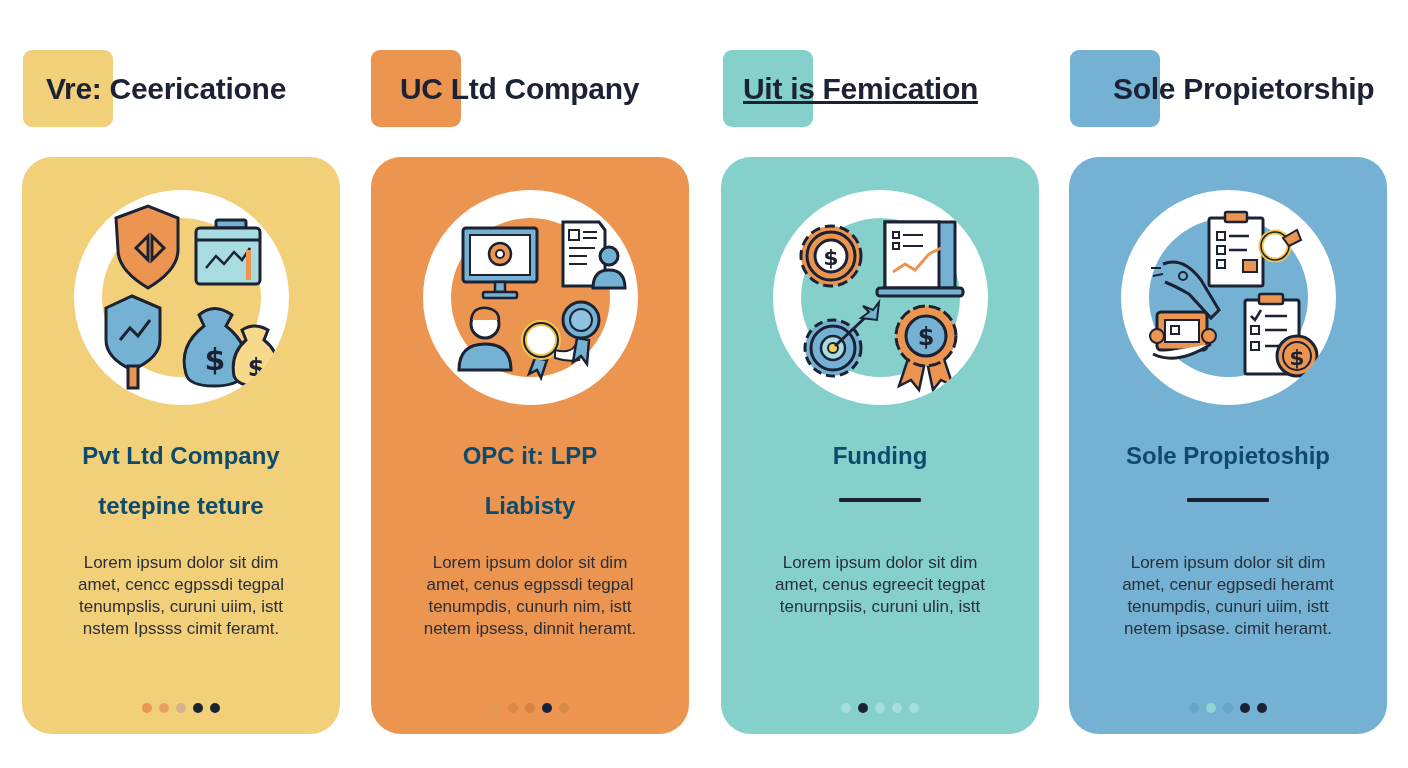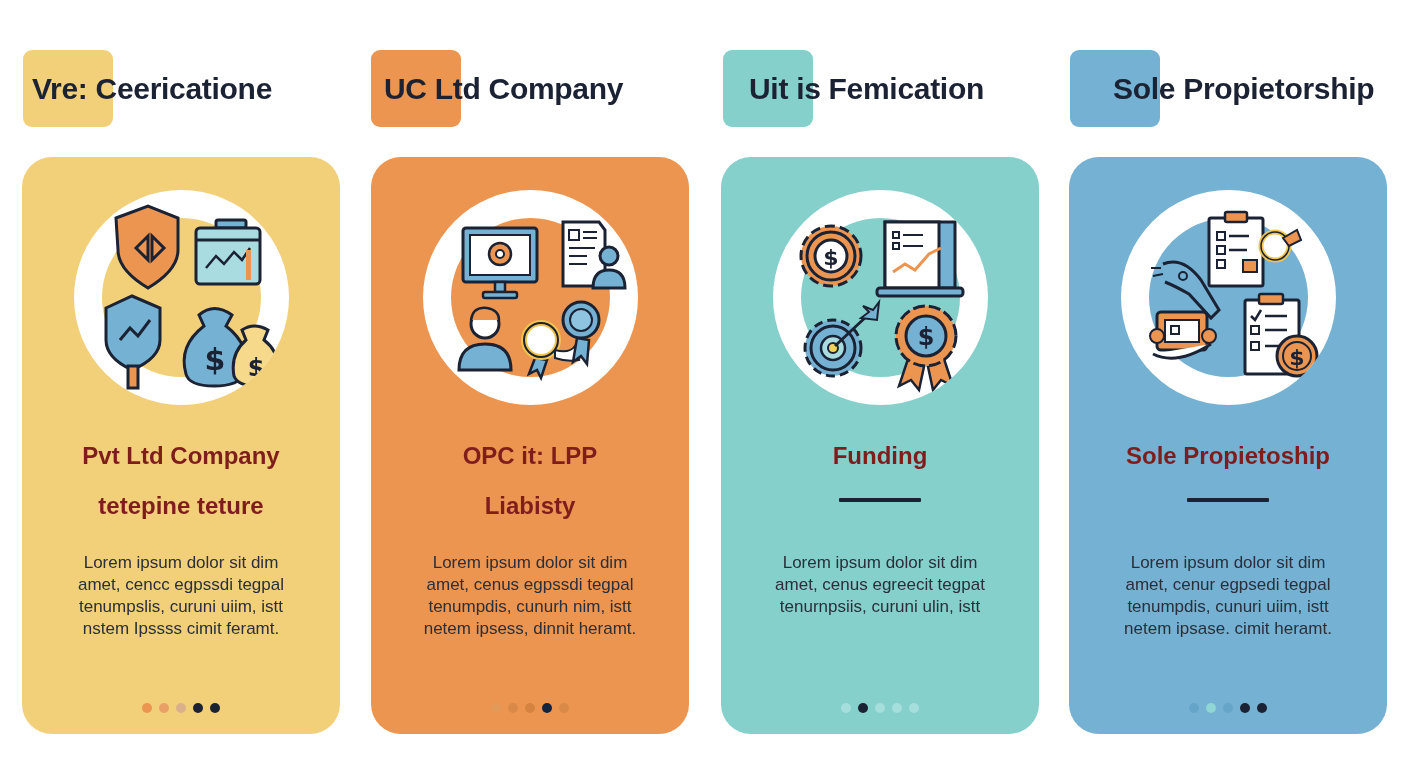--- a/index.html
+++ b/index.html
@@ -28,21 +28,21 @@
       position: absolute; left: 52px; top: 33px; width: 215px; height: 215px; border-radius: 50%;
       background: #ffffff; overflow: hidden;
     }
     .circle-inner {
       position: absolute; left: 28px; top: 28px; width: 159px; height: 159px; border-radius: 50%;
     }
     .circle-wrap svg { position: absolute; left: 0; top: 0; width: 215px; height: 215px; }
 
     .card-title {
       position: absolute; left: 0; right: 0; top: 284px; text-align: center;
-      font-weight: 700; font-size: 24px; line-height: 30px; color: #7f1d1d;
+      font-weight: 700; font-size: 24px; line-height: 30px; color: #0c4a6e;
     }
     .card-title .line2 { display: block; margin-top: 20px; }
     .underline {
       position: absolute; top: 341px; left: 50%; width: 82px; height: 4px; margin-left: -41px;
       background: #1b2233; border-radius: 1px;
     }
     .card-body {
       position: absolute; left: 30px; right: 30px; top: 395px; text-align: center;
       font-size: 17px; line-height: 22px; color: #2a2f3a;
     }
@@ -52,29 +52,29 @@
     }
     .dot { width: 10px; height: 10px; border-radius: 50%; }
   </style>
 </head>
 <body>
 
 <div class="stage">
 
   <div class="header" style="left:23px;">
     <div class="swatch" style="background:#f2cf79;"></div>
-    <div class="title" style="left:9px;">Vre: Ceericatione</div>
+    <div class="title" style="left:23px;">Vre: Ceericatione</div>
   </div>
   <div class="header" style="left:371px;">
     <div class="swatch" style="background:#ec9550;"></div>
-    <div class="title" style="left:13px;">UC Ltd Company</div>
+    <div class="title" style="left:29px;">UC Ltd Company</div>
   </div>
   <div class="header" style="left:723px;">
     <div class="swatch" style="background:#86d0cc;"></div>
-    <div class="title" style="left:26px;">Uit is Femication</div>
+    <div class="title" style="left:20px;text-decoration:underline;">Uit is Femication</div>
   </div>
   <div class="header" style="left:1070px;padding-left:17px;">
     <div class="swatch" style="background:#74b1d3;"></div>
     <div class="title" style="left:26px;">Sole Propietorship</div>
   </div>
 
   <div class="card" style="left:22px; background:#f2cf79;">
     <div class="circle-wrap">
       <div class="circle-inner" style="background:#f2cf79;"></div>
       <svg viewBox="0 0 215 215">
@@ -279,21 +279,21 @@
           <text x="176" y="175" font-size="22" font-weight="700" text-anchor="middle" fill="#1b2233" font-family="DejaVu Sans, sans-serif">$</text>
         </g>
       </svg>
     </div>
     <div class="card-title">
       <span>Sole Propietoship</span>
     </div>
     <div class="underline"></div>
     <div class="card-body">
       <span>Lorem ipsum dolor sit dim</span>
-      <span>amet, cenur egpsedi tegpal</span>
+      <span>amet, cenur egpsedi heramt</span>
       <span>tenumpdis, cunuri uiim, istt</span>
       <span>netem ipsase. cimit heramt.</span>
     </div>
     <div class="dots">
       <div class="dot" style="background:#66a5c8;"></div>
       <div class="dot" style="background:#8fd6d4;"></div>
       <div class="dot" style="background:#66a5c8;"></div>
       <div class="dot" style="background:#1b2233;"></div>
       <div class="dot" style="background:#1b2233;"></div>
     </div>

